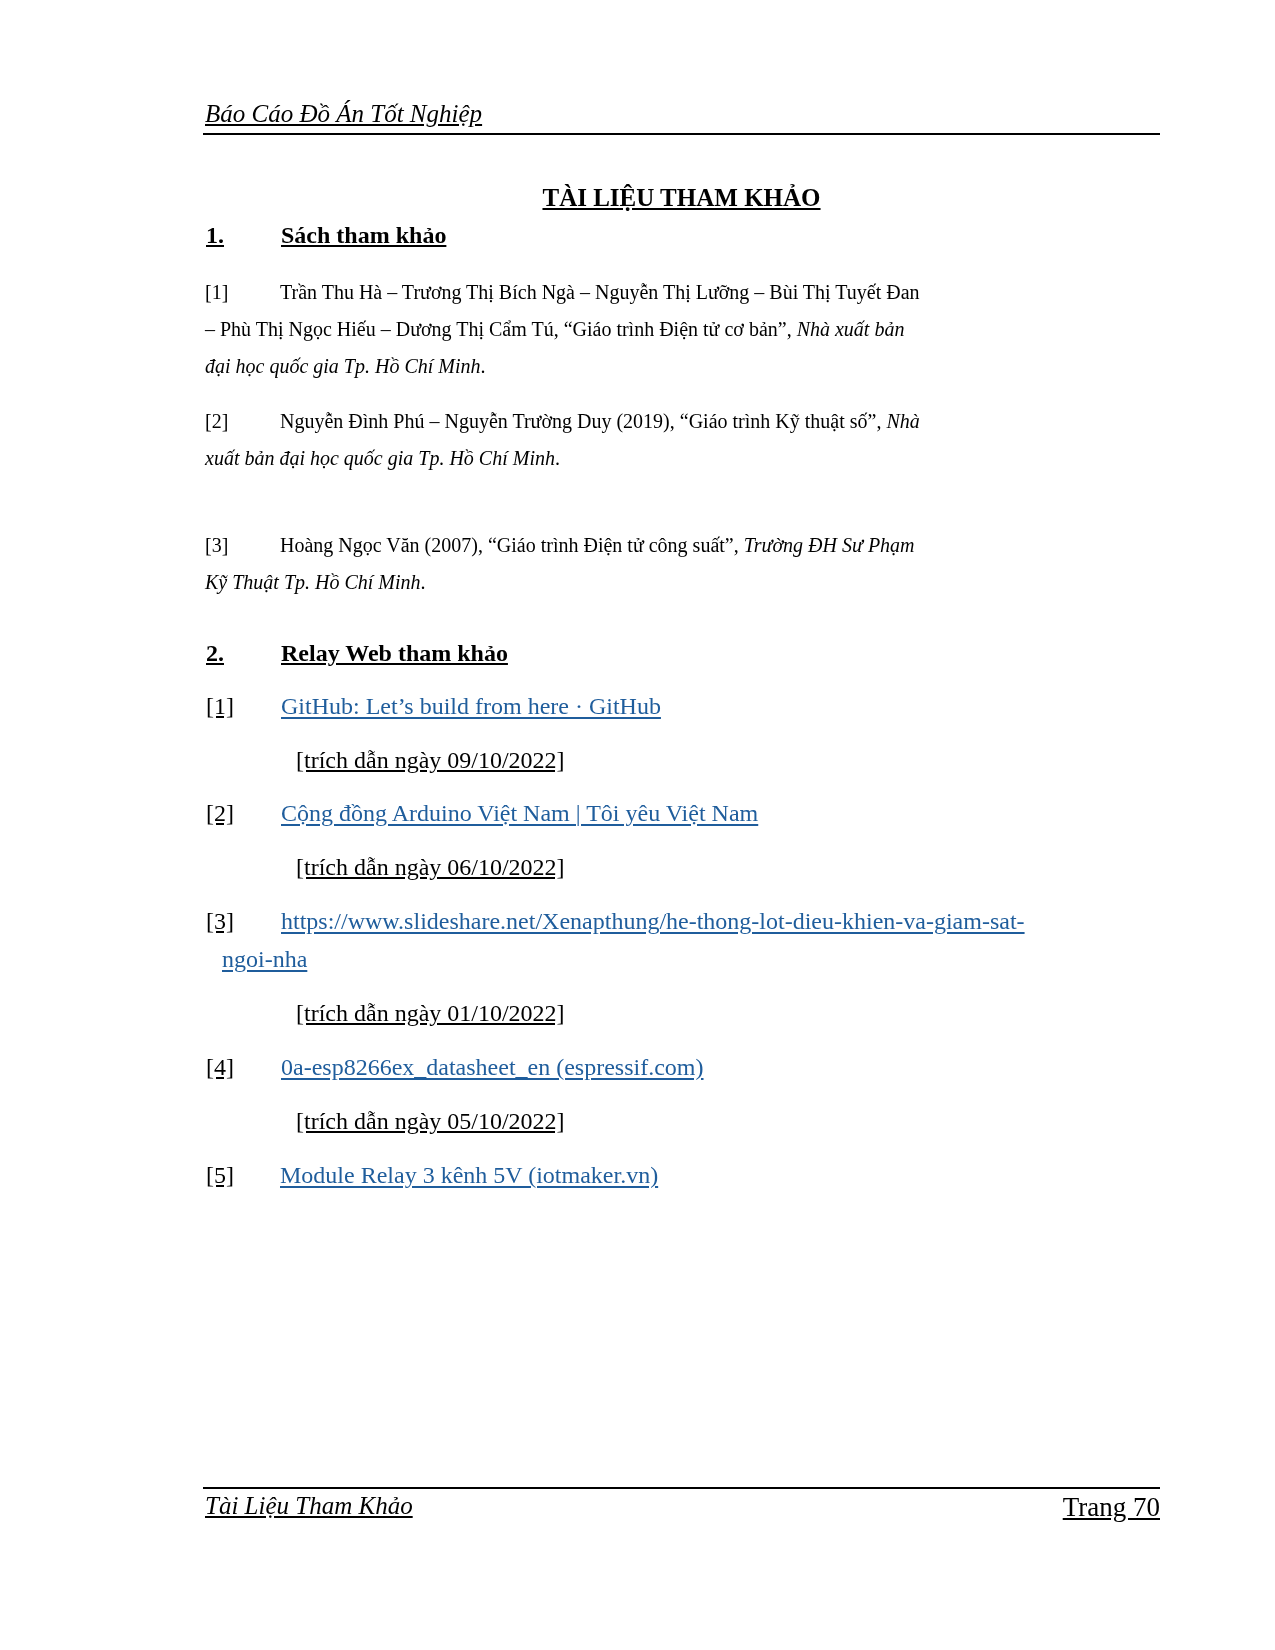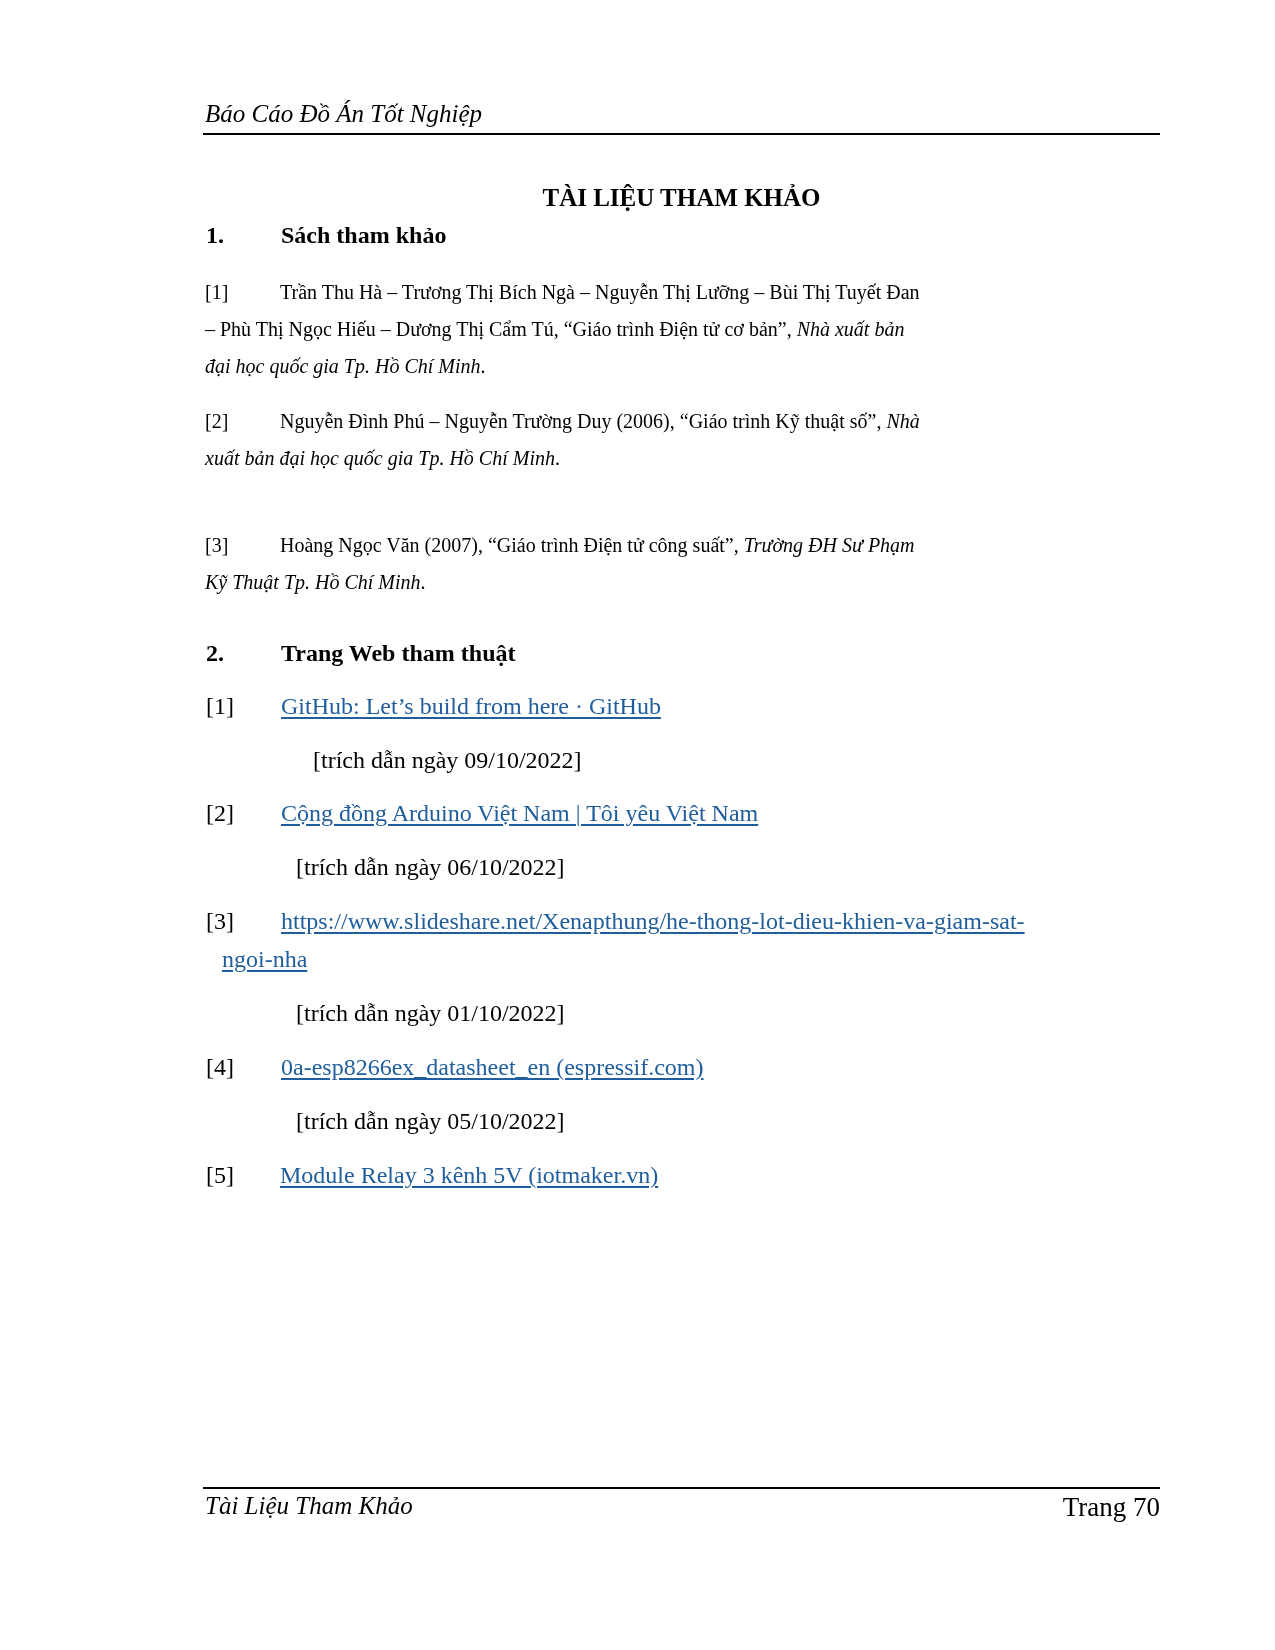--- a/index.html
+++ b/index.html
@@ -1,18 +1,18 @@
 <!DOCTYPE html>
 <html><head>
 <meta charset="utf-8">
 <style>
   html, body { margin:0; padding:0; background:#ffffff; }
   body { width:1275px; height:1650px; position:relative; overflow:hidden;
          font-family:"Liberation Serif", serif; color:#000; }
-  .abs { position:absolute; white-space:nowrap; }
+  .abs { position:absolute; white-space:nowrap;text-decoration:underline; }
   .hdr-text { left:205px; top:100px; font-size:25px; font-style:italic; }
   .hline { position:absolute; left:203px; width:957px; height:2px; background:#000; }
   .title { left:0; width:1363px; text-align:center; top:184px; font-size:25px; font-weight:bold; }
   .sec { font-size:24px; font-weight:bold; }
   .body { font-size:24px; }
   .para { position:absolute; left:205px; width:950px; font-size:20px; line-height:37px; text-align:justify; white-space:normal; }
   .tab { display:inline-block; width:75px; }
   .link { color:#1f5d9c; text-decoration:underline; text-decoration-thickness:2px; text-underline-offset:3px; }
   .foot-l { left:205px; top:1492px; font-size:25px; font-style:italic; }
   .foot-r { right:115px; top:1492px; font-size:27px; }
@@ -29,35 +29,35 @@
 <div class="abs sec" style="left:206px; top:222px;">1.</div>
 <div class="abs sec" style="left:281px; top:222px;">Sách tham khảo</div>
 
 <div class="para" style="top:274px;">
   <span class="tab">[1]</span><span>Trần Thu Hà – Trương Thị Bích Ngà – Nguyễn Thị Lưỡng – Bùi Thị Tuyết Đan</span><br>
   <span>– Phù Thị Ngọc Hiếu – Dương Thị Cẩm Tú, “Giáo trình Điện tử cơ bản”, </span><i>Nhà xuất bản</i><br>
   <i>đại học quốc gia Tp. Hồ Chí Minh</i><span>.</span>
 </div>
 
 <div class="para" style="top:403px;">
-  <span class="tab">[2]</span><span>Nguyễn Đình Phú – Nguyễn Trường Duy (2006), “Giáo trình Kỹ thuật số”, </span><i>Nhà</i><br>
+  <span class="tab">[2]</span><span>Nguyễn Đình Phú – Nguyễn Trường Duy (2019), “Giáo trình Kỹ thuật số”, </span><i>Nhà</i><br>
   <i>xuất bản đại học quốc gia Tp. Hồ Chí Minh</i><span>.</span>
 </div>
 
 <div class="para" style="top:494px;margin-top:33px;">
   <span class="tab">[3]</span><span>Hoàng Ngọc Văn (2007), “Giáo trình Điện tử công suất”, </span><i>Trường ĐH Sư Phạm</i><br>
   <i>Kỹ Thuật Tp. Hồ Chí Minh</i><span>.</span>
 </div>
 
 <div class="abs sec" style="left:206px; top:640px;">2.</div>
-<div class="abs sec" style="left:281px; top:640px;">Trang Web tham thuật</div>
+<div class="abs sec" style="left:281px; top:640px;">Relay Web tham khảo</div>
 
 <div class="abs body" style="left:206px; top:693px;">[1]</div>
 <a class="abs body link" style="left:281px; top:693px;">GitHub: Let’s build from here · GitHub</a>
-<div class="abs body" style="left:296px; top:747px;margin-left:17px;">[trích dẫn ngày 09/10/2022]</div>
+<div class="abs body" style="left:296px; top:747px;">[trích dẫn ngày 09/10/2022]</div>
 
 <div class="abs body" style="left:206px; top:800px;">[2]</div>
 <a class="abs body link" style="left:281px; top:800px;">Cộng đồng Arduino Việt Nam | Tôi yêu Việt Nam</a>
 <div class="abs body" style="left:296px; top:854px;">[trích dẫn ngày 06/10/2022]</div>
 
 <div class="abs body" style="left:206px; top:908px;">[3]</div>
 <a class="abs body link" style="left:281px; top:908px;">https://www.slideshare.net/Xenapthung/he-thong-lot-dieu-khien-va-giam-sat-</a>
 <a class="abs body link" style="left:222px; top:946px;">ngoi-nha</a>
 <div class="abs body" style="left:296px; top:1000px;">[trích dẫn ngày 01/10/2022]</div>
 

